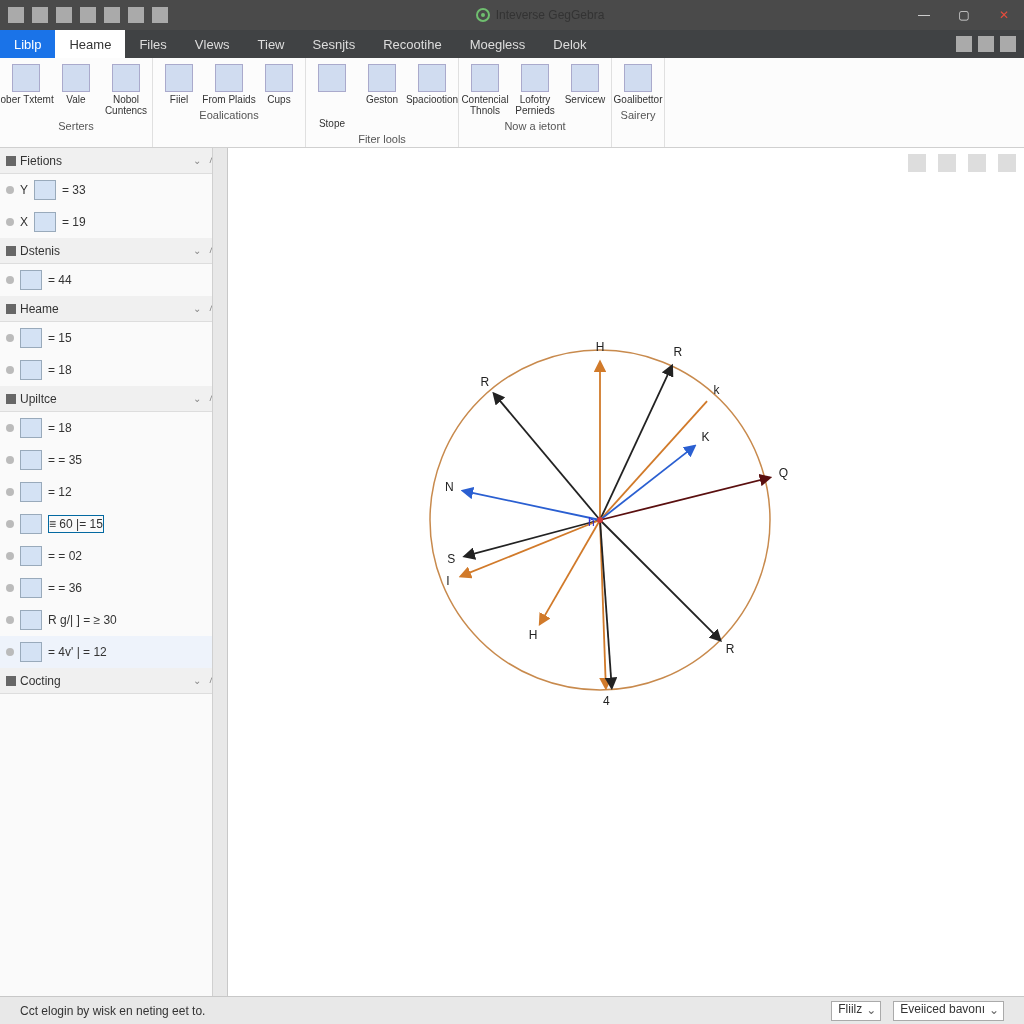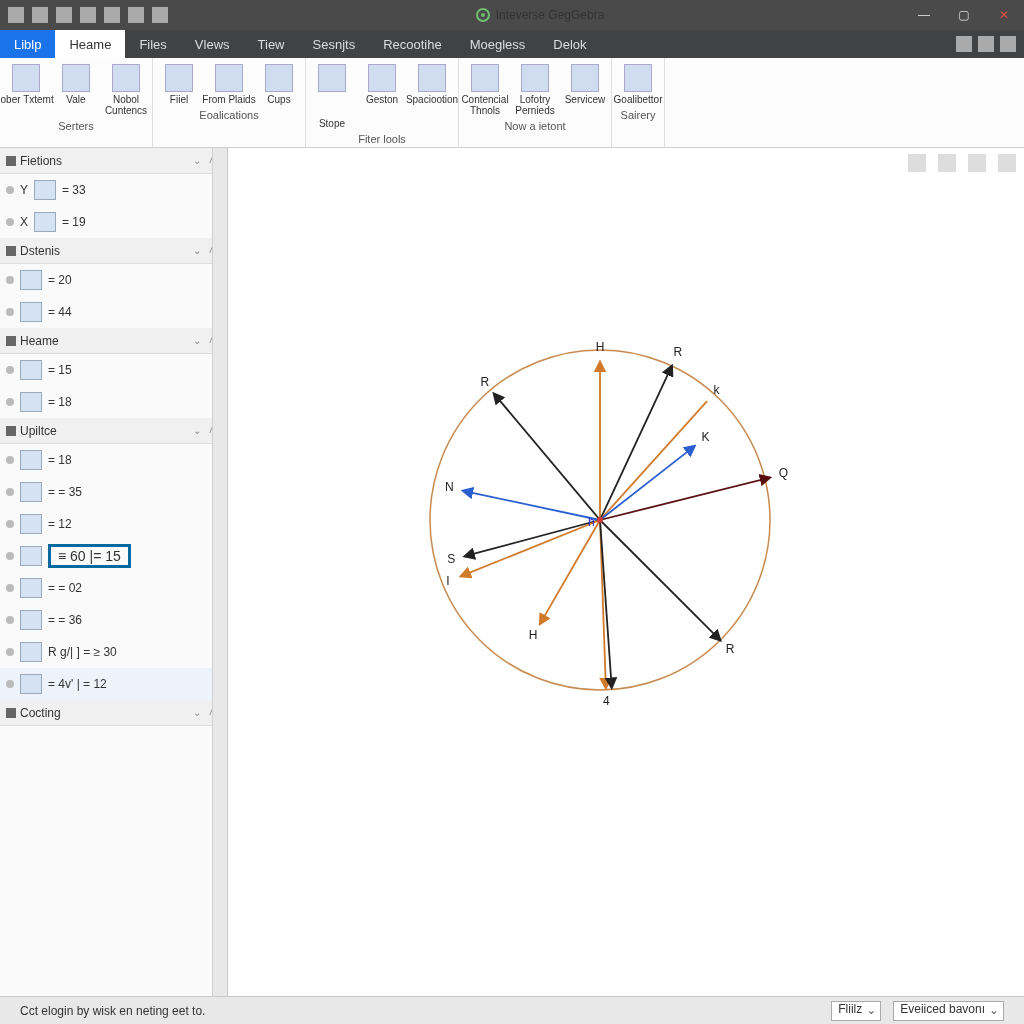--- a/index.html
+++ b/index.html
@@ -28,21 +28,21 @@
 .sidebar::after{content:"";position:absolute;right:0;top:0;bottom:0;width:14px;background:#e8e8e8;border-left:1px solid #d0d0d0}
 .sbthumb{position:absolute;right:2px;top:10px;width:10px;height:280px;background:#c0c0c0;border-radius:2px}
 .sec-hdr{height:26px;background:#f0f0f0;border-bottom:1px solid #ddd;display:flex;align-items:center;padding:0 6px;font-size:11px;gap:4px}
 .sec-hdr .hico{width:10px;height:10px;background:#666}
 .sec-hdr .spacer{flex:1}
 .sec-hdr .ctl{width:12px;height:12px;color:#888;font-size:10px}
 .row{height:32px;display:flex;align-items:center;padding:0 6px;gap:6px;font-size:13px}
 .row .dot{width:8px;height:8px;border-radius:4px;background:#bbb}
 .row .rico{width:22px;height:20px;background:#d4e2f4;border:1px solid #9ab}
 .row.hl{background:#eef3fb}
-.row .boxed{border:3px solid #0369a1;padding:1px 7px;font-size:14px}
+.row .boxed{border:1px solid #0369a1;padding:1px 0;font-size:12px}
 .canvas{flex:1;position:relative;background:#fff}
 .ctools{position:absolute;right:8px;top:6px;display:flex;gap:12px}
 .ctools .ci{width:18px;height:18px;background:#ddd}
 svg.plot{position:absolute;left:0;top:0}
 .statusbar{height:28px;background:#e8e8e8;border-top:1px solid #c8c8c8;display:flex;align-items:center;padding:0 20px;gap:12px;font-size:12px;color:#444}
 .statusbar .sp{flex:1}
 .sel{height:20px;border:1px solid #aaa;background:#fff;padding:0 18px 0 6px;font-size:12px;position:relative}
 .sel::after{content:"⌄";position:absolute;right:4px;top:1px;color:#666}
 .logo{width:14px;height:14px;display:inline-block}
 .logo svg{width:14px;height:14px}
@@ -195,25 +195,20 @@
         <span>X</span>
         <span class="rico"></span>
         <span>= 19</span>
       </div>
       <div class="sec-hdr">
         <span class="hico"></span>
         <span>Dstenis</span>
         <span class="spacer"></span>
         <span class="ctl">⌄</span>
         <span class="ctl">˄</span>
-      </div>
-      <div class="row">
-        <span class="dot"></span>
-        <span class="rico"></span>
-        <span>= 20</span>
       </div>
       <div class="row">
         <span class="dot"></span>
         <span class="rico"></span>
         <span>= 44</span>
       </div>
       <div class="sec-hdr">
         <span class="hico"></span>
         <span>Heame</span>
         <span class="spacer"></span>

